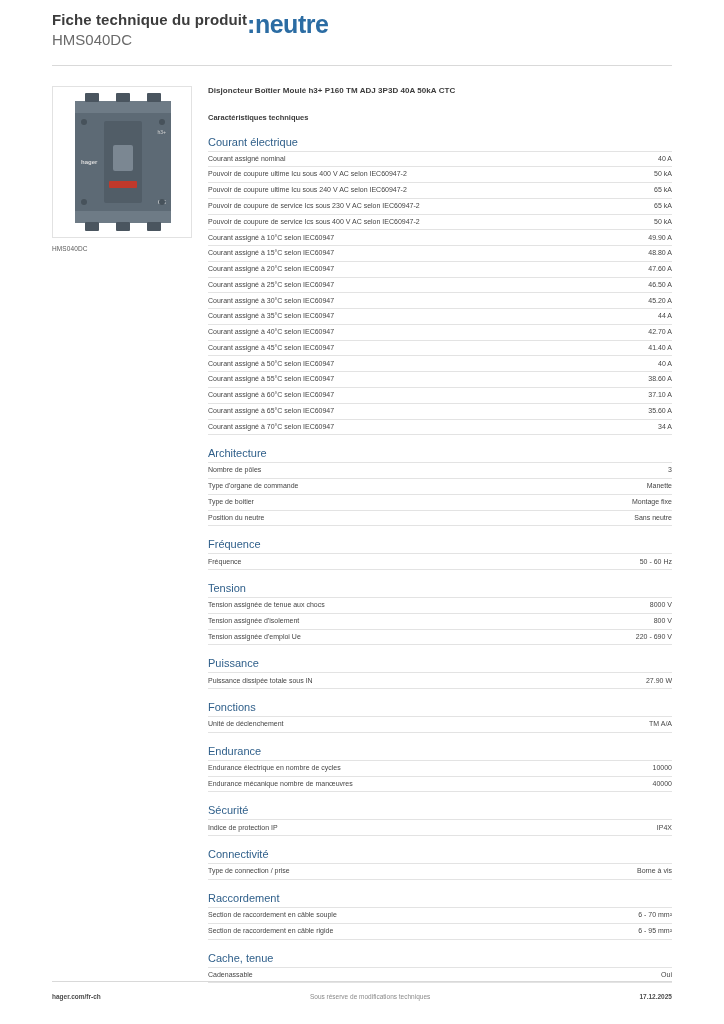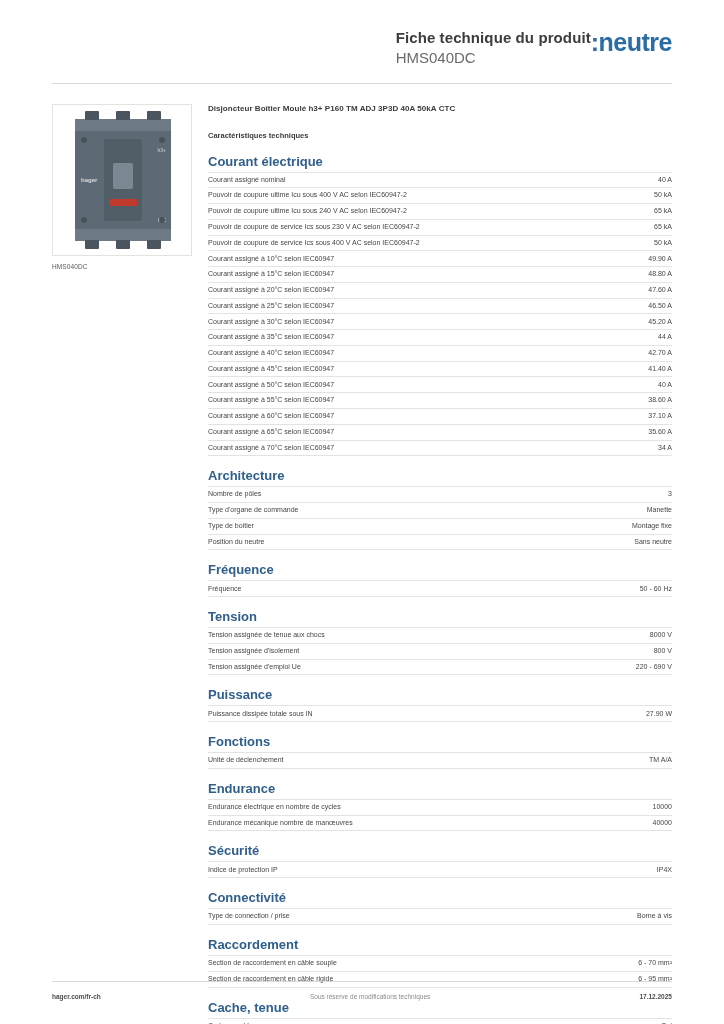--- a/index.html
+++ b/index.html
@@ -16,22 +16,22 @@
     width: 724px;
     height: 1024px;
     position: relative;
     padding: 0;
   }
 
   
   .header {
     display: flex;
     align-items: flex-start;
-    justify-content: flex-end;
-    padding: 26px 52px 0 52px;
+    justify-content: flex-start;
+    padding: 8px 52px 0 52px;
   }
   .header-titles { padding-top: 2px; }
   .doc-title {
     font-size: 15px;
     font-weight: bold;
     color: #3c3c3c;
     letter-spacing: 0.1px;
     line-height: 1.35;
   }
   .doc-subtitle {
@@ -162,22 +162,22 @@
     letter-spacing: 0.05px;
   }
   .section-main-title {
     font-size: 7.5px;
     font-weight: bold;
     color: #3b3b3b;
     margin-bottom: 14px;
   }
   .group { margin-bottom: 2px; }
   .group-title {
-    font-size: 13px;
-    font-weight: bold;
+    font-size: 11px;
+    font-weight: normal;
     color: #2f5f8a;
     margin: 12px 0 3px 0;
   }
   .group:first-of-type .group-title { margin-top: 0; }
   table.spec {
     width: 100%;
     border-collapse: collapse;
     table-layout: fixed;
   }
   table.spec tr { border-top: 1px solid #e3e3e3; }

